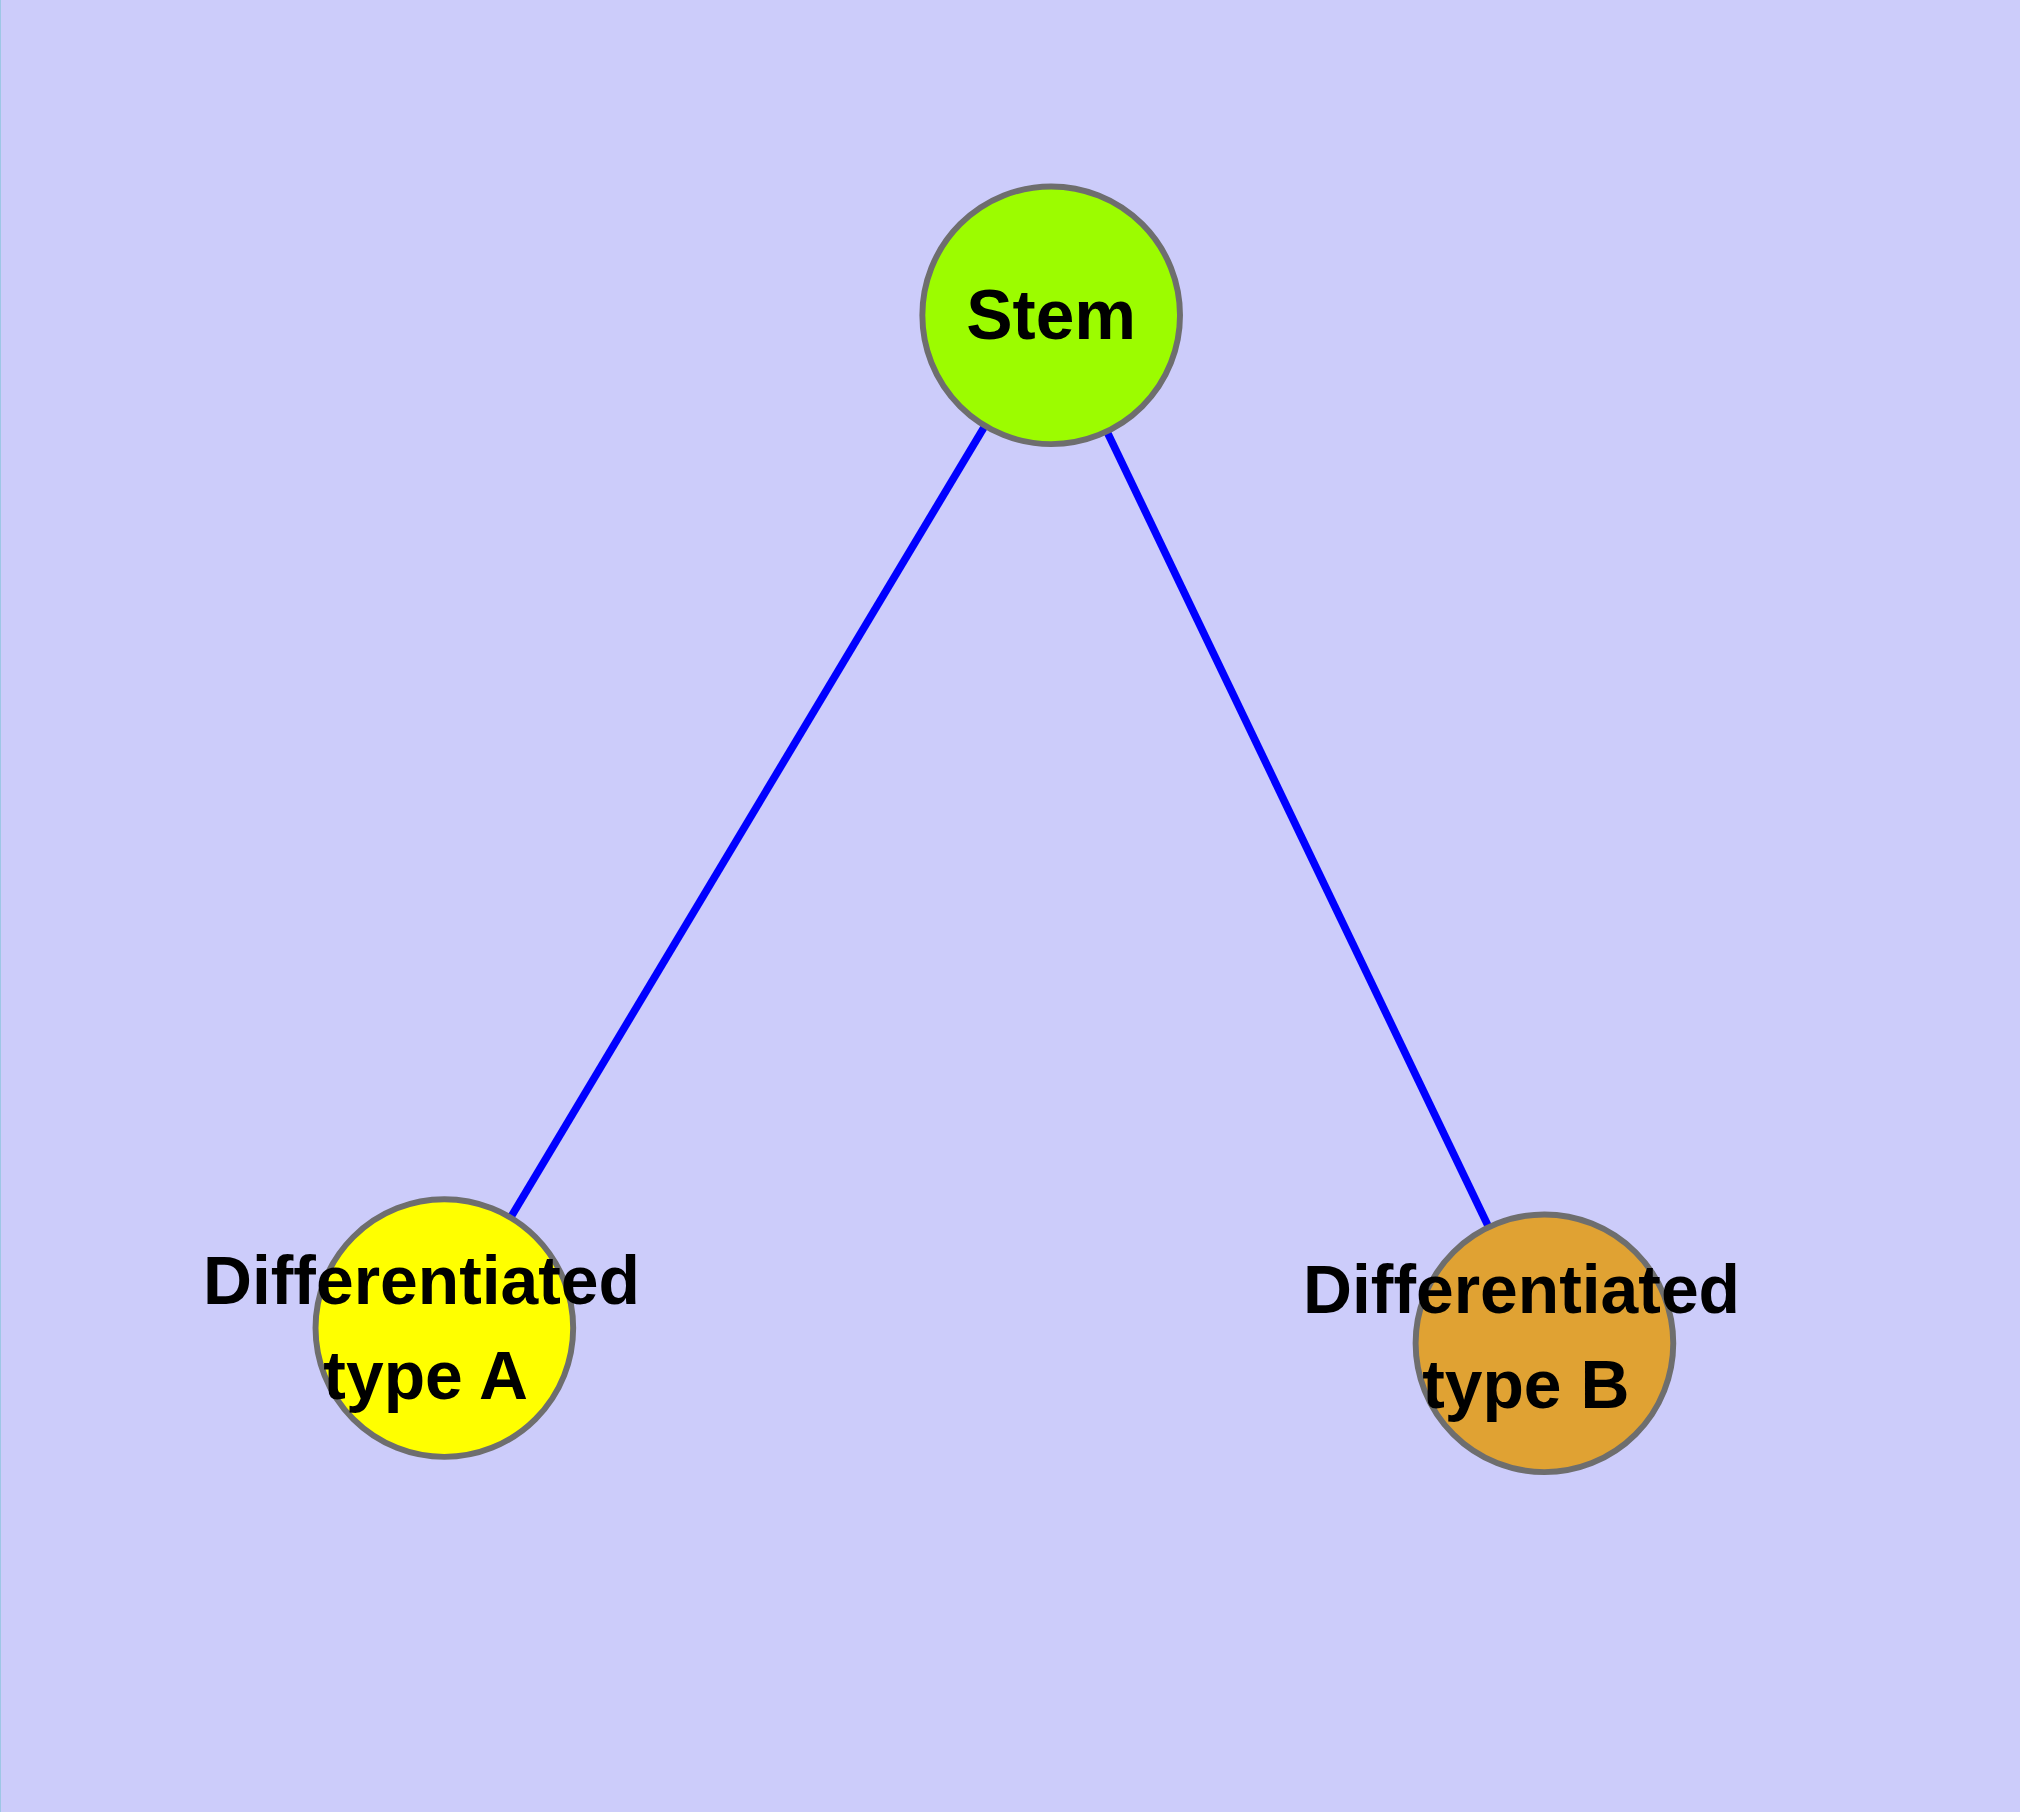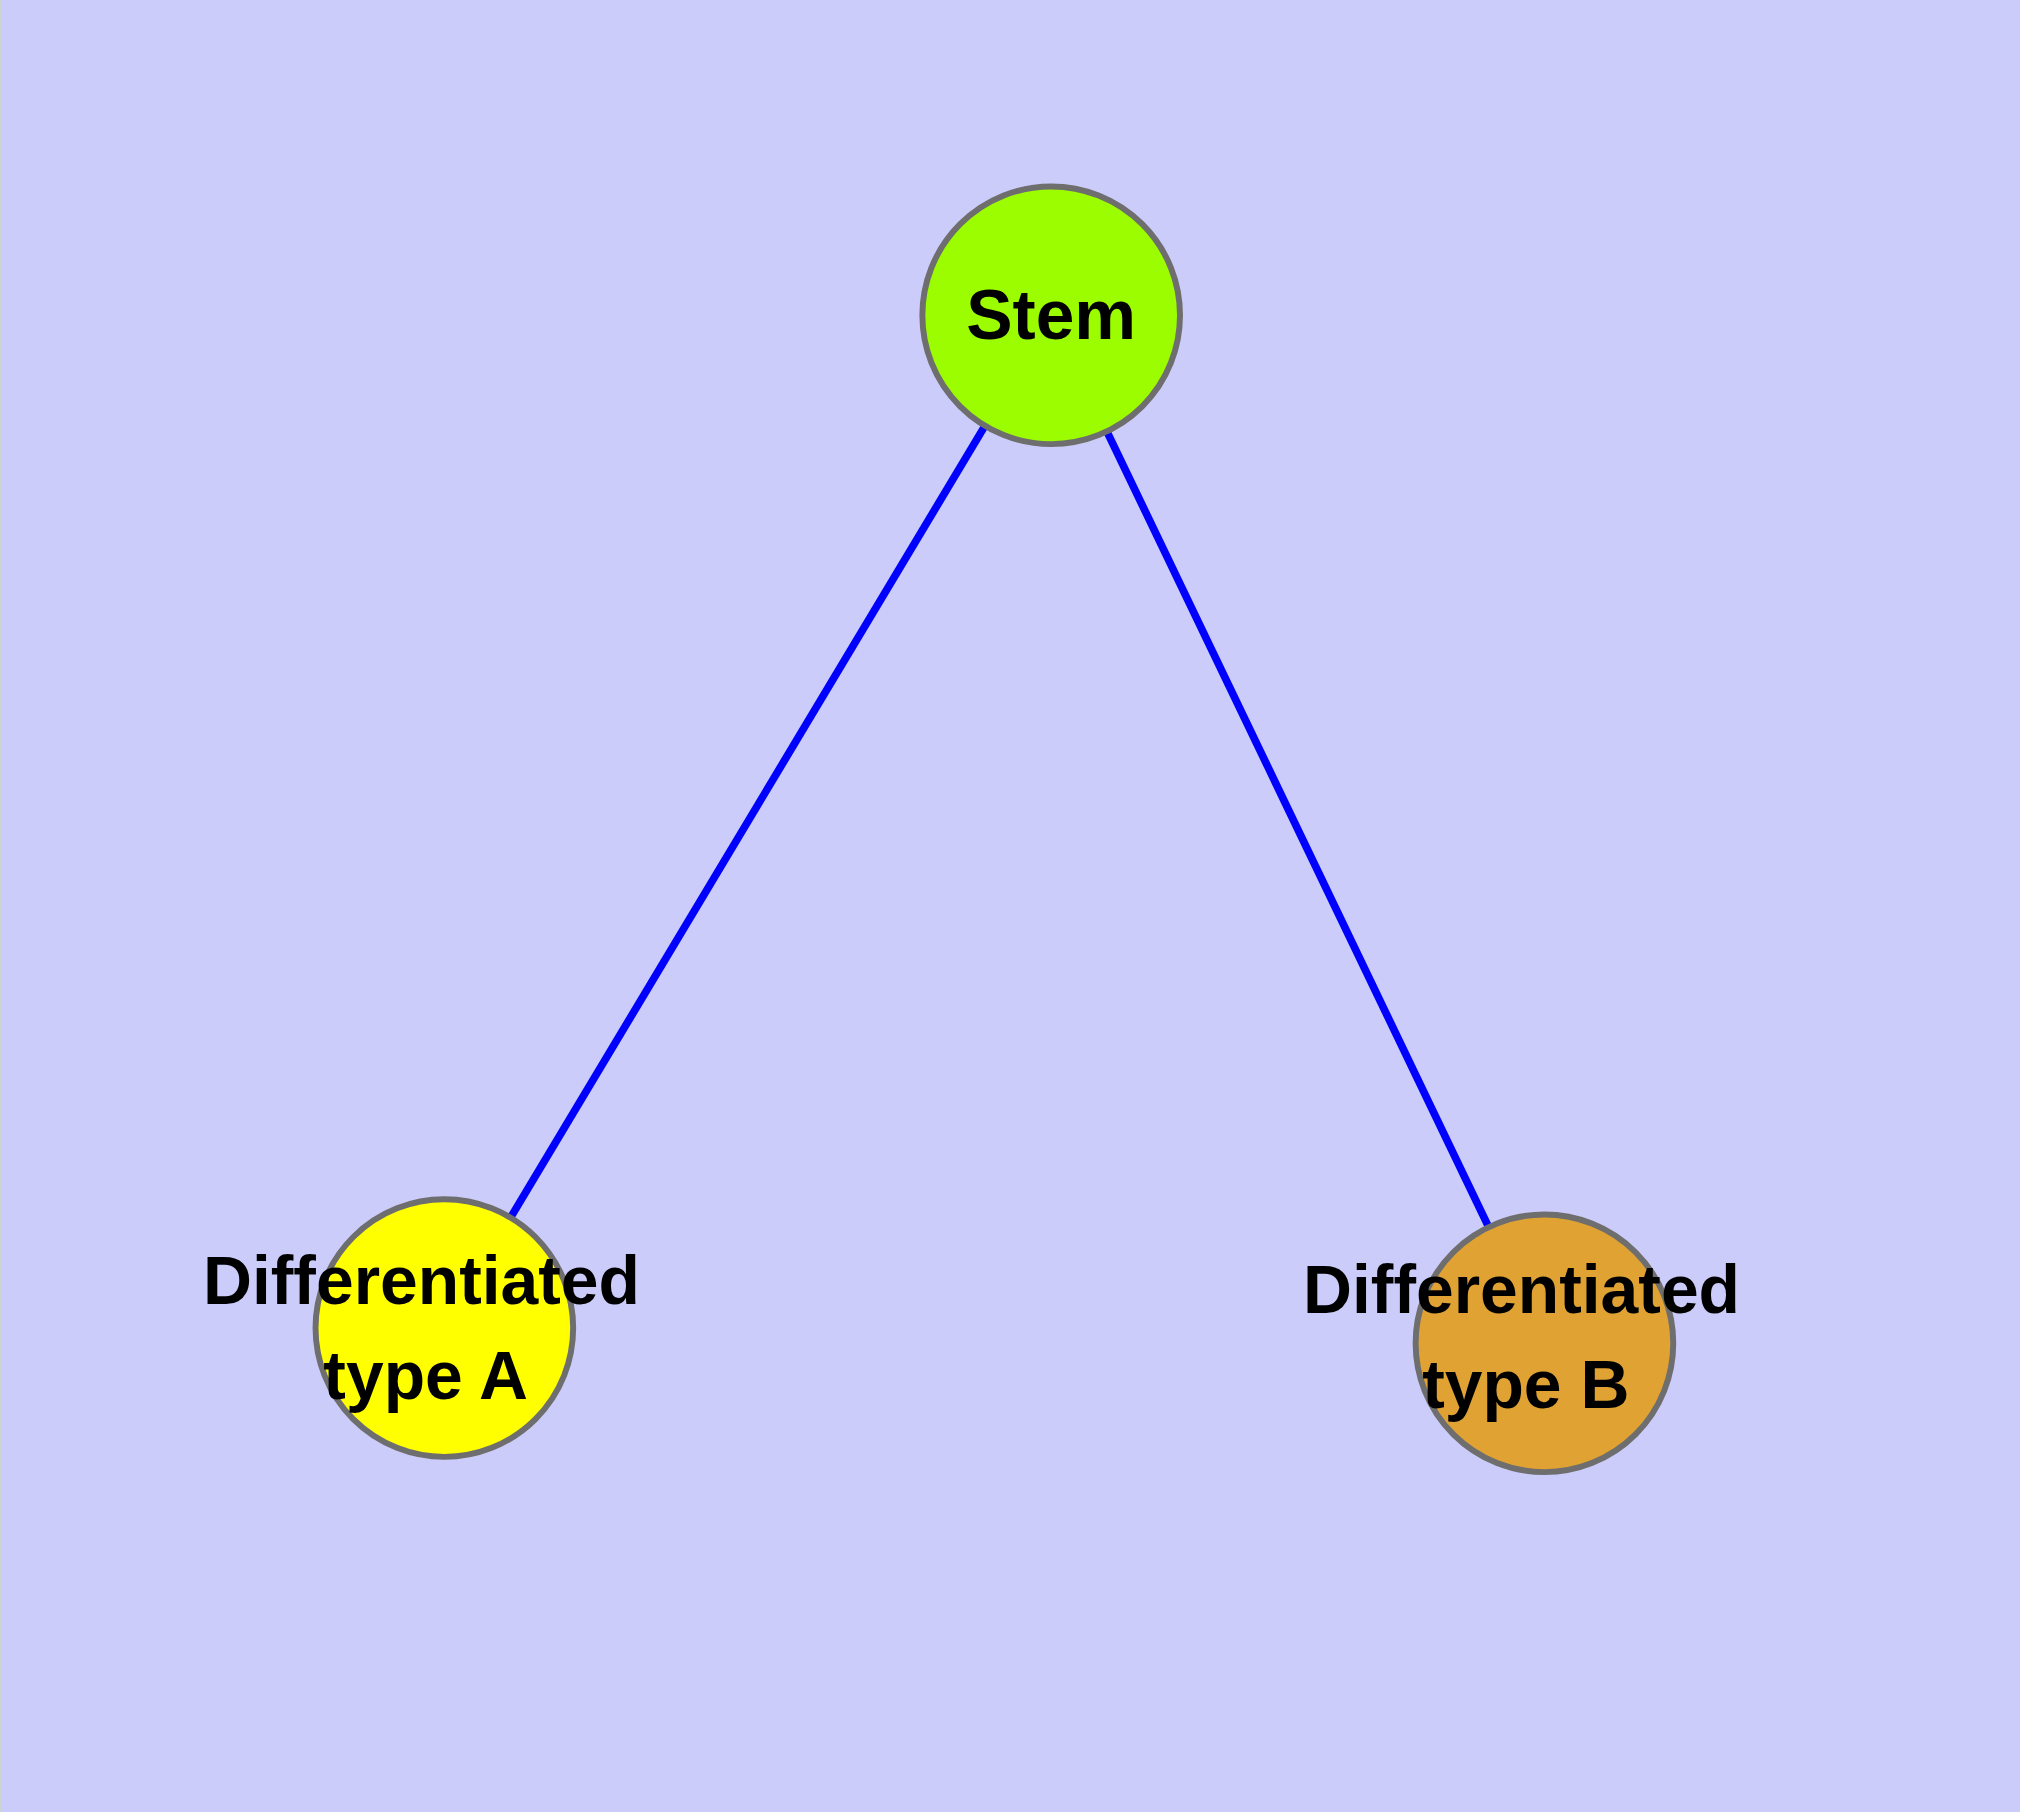--- a/index.html
+++ b/index.html
@@ -8,21 +8,21 @@
     padding: 0;
     background: #ccccfa;
   }
   body {
     font-family: "Liberation Sans", sans-serif;
   }
   #canvas {
     position: relative;
     width: 1973px;
     height: 1812px;
-    background: #bef264;
+    background: #14b8a6;
     overflow: hidden;
     padding-left: 32px;
   }
   #graph-svg {
     position: absolute;
     top: 0;
     left: 0;
     width: 2021px;
     height: 1812px;
     display: block;

